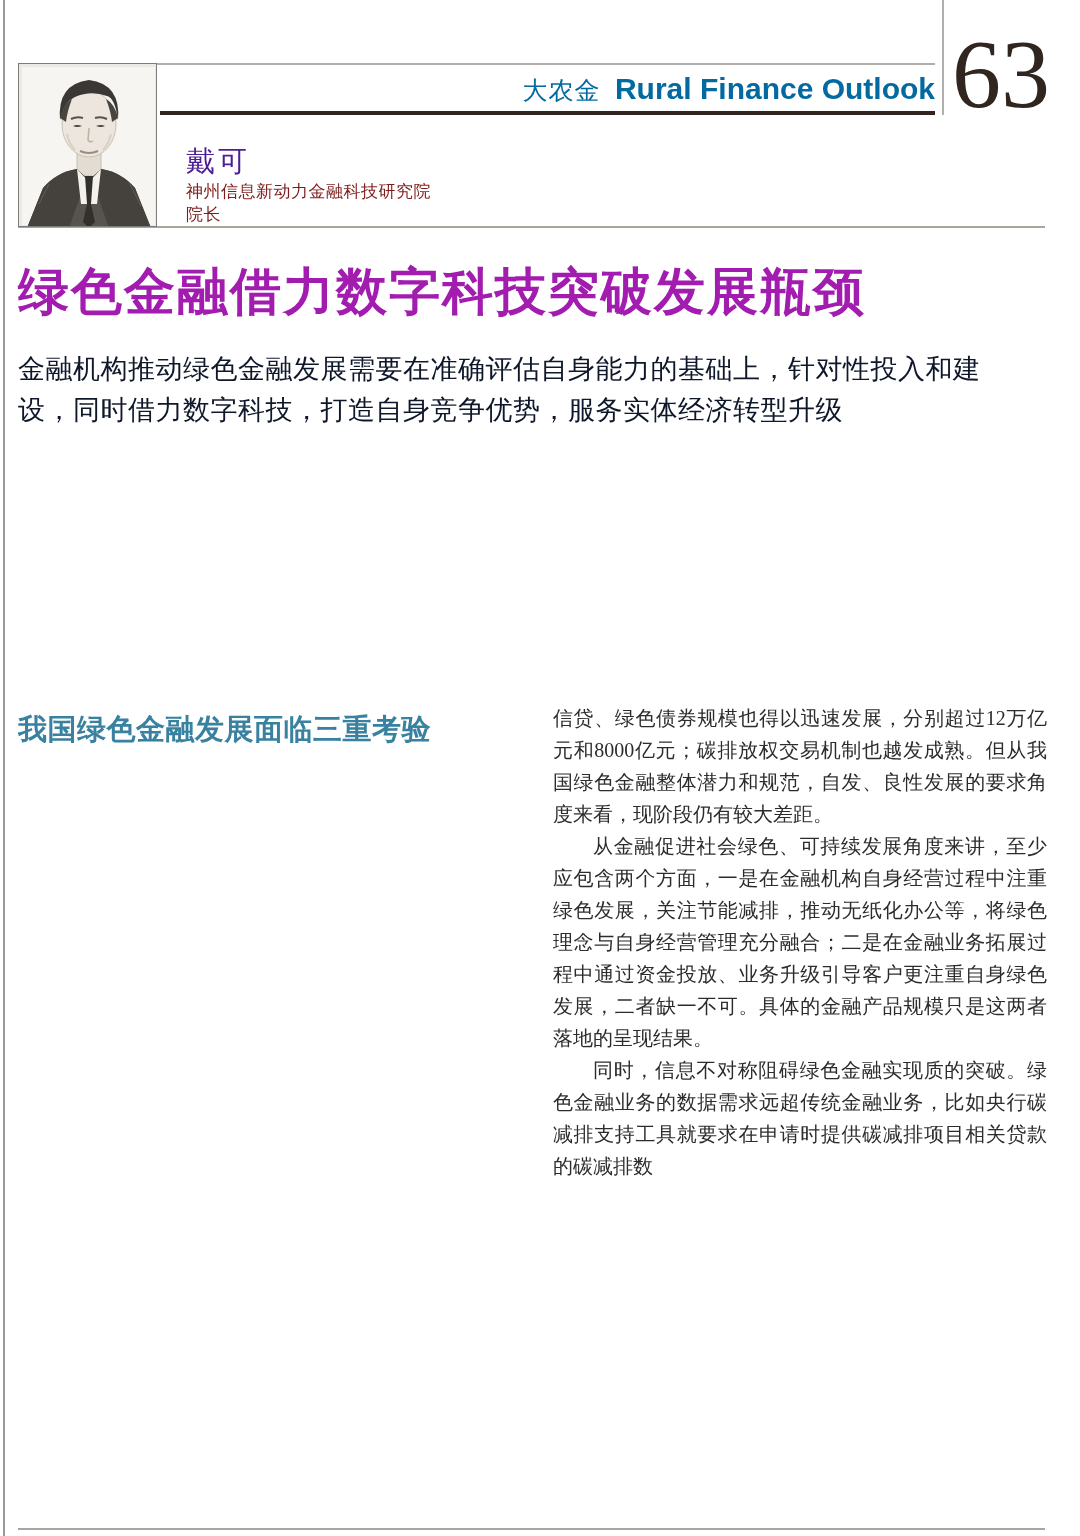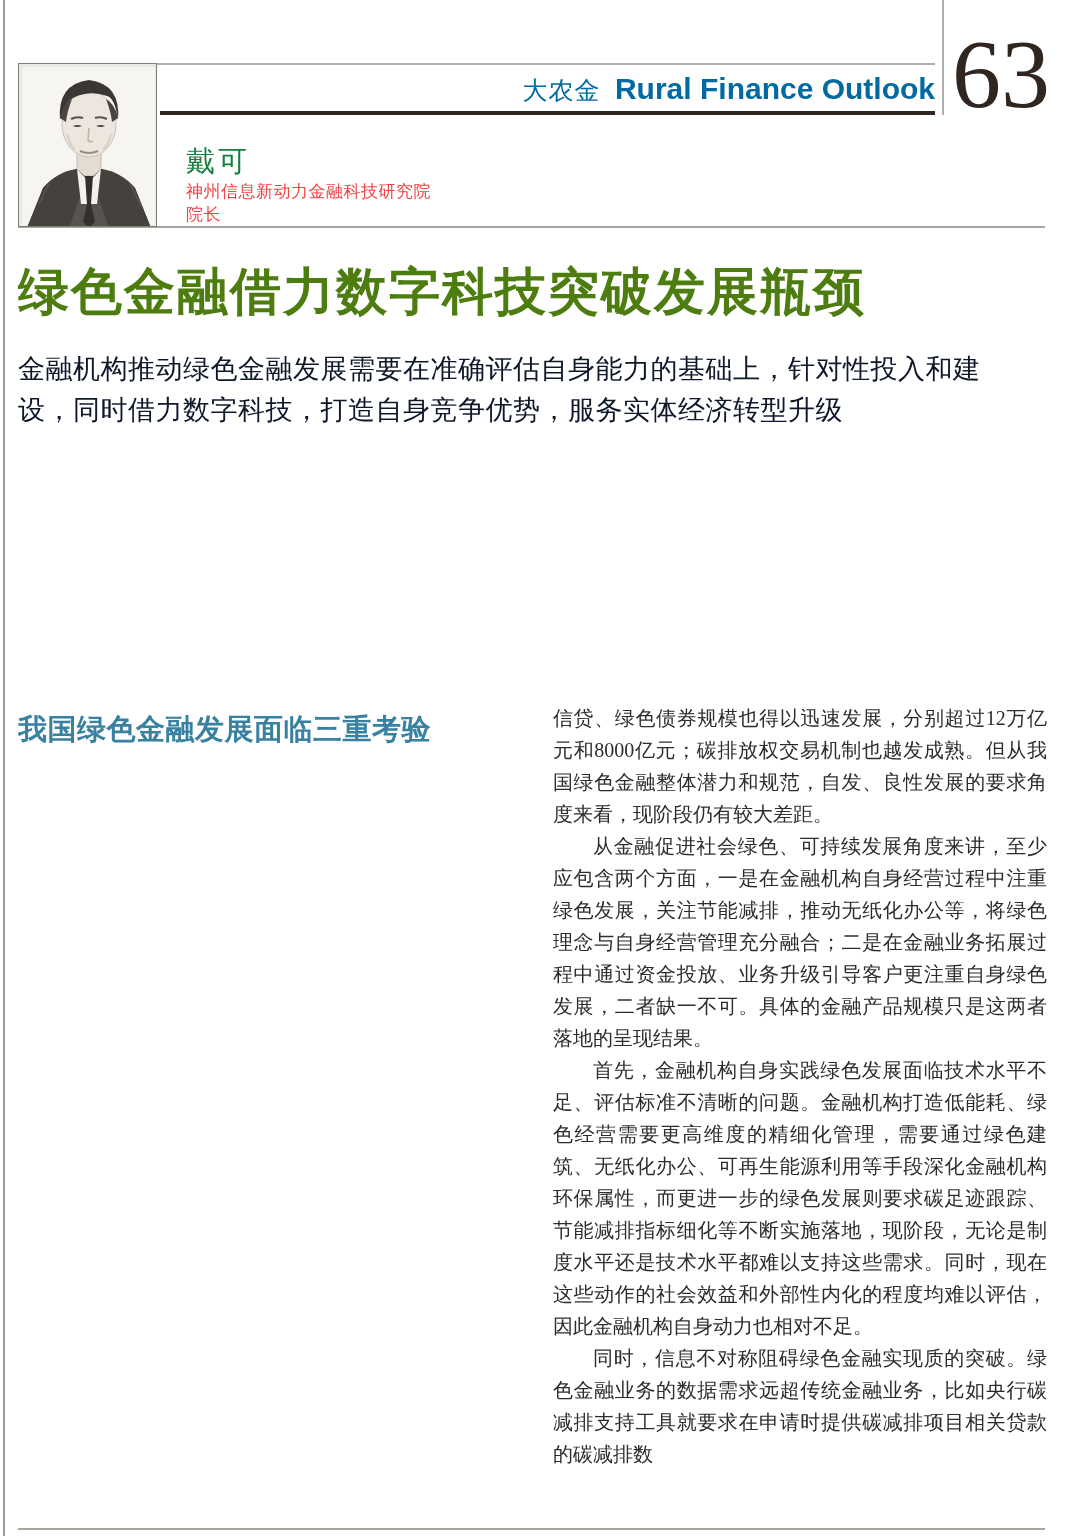--- a/index.html
+++ b/index.html
@@ -23,26 +23,26 @@
     position:absolute; left:400px; top:72px; width:535px; text-align:right;
     white-space:nowrap; color:#0369a1;
   }
   .mag-cn { font-size:25px; font-weight:400; letter-spacing:1px; }
   .mag-en { font-size:30px; font-weight:700; letter-spacing:0px; margin-left:10px; }
   .page-number {
     position:absolute; left:952px; top:24px; width:120px;
     font-family:"Liberation Serif", serif; font-size:98px; line-height:100px;
     color:#30261f; font-weight:400;
   }
-  .author-name { position:absolute; left:186px; top:142px; font-size:29px; color:#15803d; letter-spacing:3px; font-weight:500; }
-  .author-affil { position:absolute; left:186px; top:180px; font-size:17px; line-height:23px; color:#ef4444; letter-spacing:0.5px; }
+  .author-name { position:absolute; left:186px; top:142px; font-size:29px; color:#4c1d95; letter-spacing:3px; font-weight:500; }
+  .author-affil { position:absolute; left:186px; top:180px; font-size:17px; line-height:23px; color:#7f1d1d; letter-spacing:0.5px; }
 
   .article-title {
     position:absolute; left:18px; top:262px; width:1040px;
-    font-size:51px; font-weight:900; color:#4d7c0f; letter-spacing:2px; line-height:60px;
+    font-size:51px; font-weight:900; color:#a21caf; letter-spacing:2px; line-height:60px;
   }
   .article-lede {
     position:absolute; left:18px; top:349px; width:1014px;
     font-size:27px; line-height:41px; color:#0f172a; letter-spacing:0.5px;
   }
 
   .col { position:absolute; top:702px; width:494px; height:806px; overflow:hidden;
     font-family:"Liberation Serif", "DejaVu Serif", serif;
     font-size:20px; line-height:32px; text-align:justify; color:#2e2c2b; }
   .col-left { left:18px; }
@@ -118,15 +118,14 @@
 
 <div class="article-lede">金融机构推动绿色金融发展需要在准确评估自身能力的基础上，针对性投入和建设，同时借力数字科技，打造自身竞争优势，服务实体经济转型升级</div>
 
 <div class="col col-left">
   <h2 class="section-heading">我国绿色金融发展面临三重考验</h2>
 </div>
 
 <div class="col col-right">
   <p>信贷、绿色债券规模也得以迅速发展，分别超过12万亿元和8000亿元；碳排放权交易机制也越发成熟。但从我国绿色金融整体潜力和规范，自发、良性发展的要求角度来看，现阶段仍有较大差距。</p>
   <p class="indent">从金融促进社会绿色、可持续发展角度来讲，至少应包含两个方面，一是在金融机构自身经营过程中注重绿色发展，关注节能减排，推动无纸化办公等，将绿色理念与自身经营管理充分融合；二是在金融业务拓展过程中通过资金投放、业务升级引导客户更注重自身绿色发展，二者缺一不可。具体的金融产品规模只是这两者落地的呈现结果。</p>
-  <p class="indent">首先，金融机构自身实践绿色发展面临技术水平不足、评估标准不清晰的问题。金融机构打造低能耗、绿色经营需要更高维度的精细化管理，需要通过绿色建筑、无纸化办公、可再生能源利用等手段深化金融机构环保属性，而更进一步的绿色发展则要求碳足迹跟踪、节能减排指标细化等不断实施落地，现阶段，无论是制度水平还是技术水平都难以支持这些需求。同时，现在这些动作的社会效益和外部性内化的程度均难以评估，因此金融机构自身动力也相对不足。</p>
   <p class="indent">同时，信息不对称阻碍绿色金融实现质的突破。绿色金融业务的数据需求远超传统金融业务，比如央行碳减排支持工具就要求在申请时提供碳减排项目相关贷款的碳减排数</p>
 </div>
 
 </body></html>

